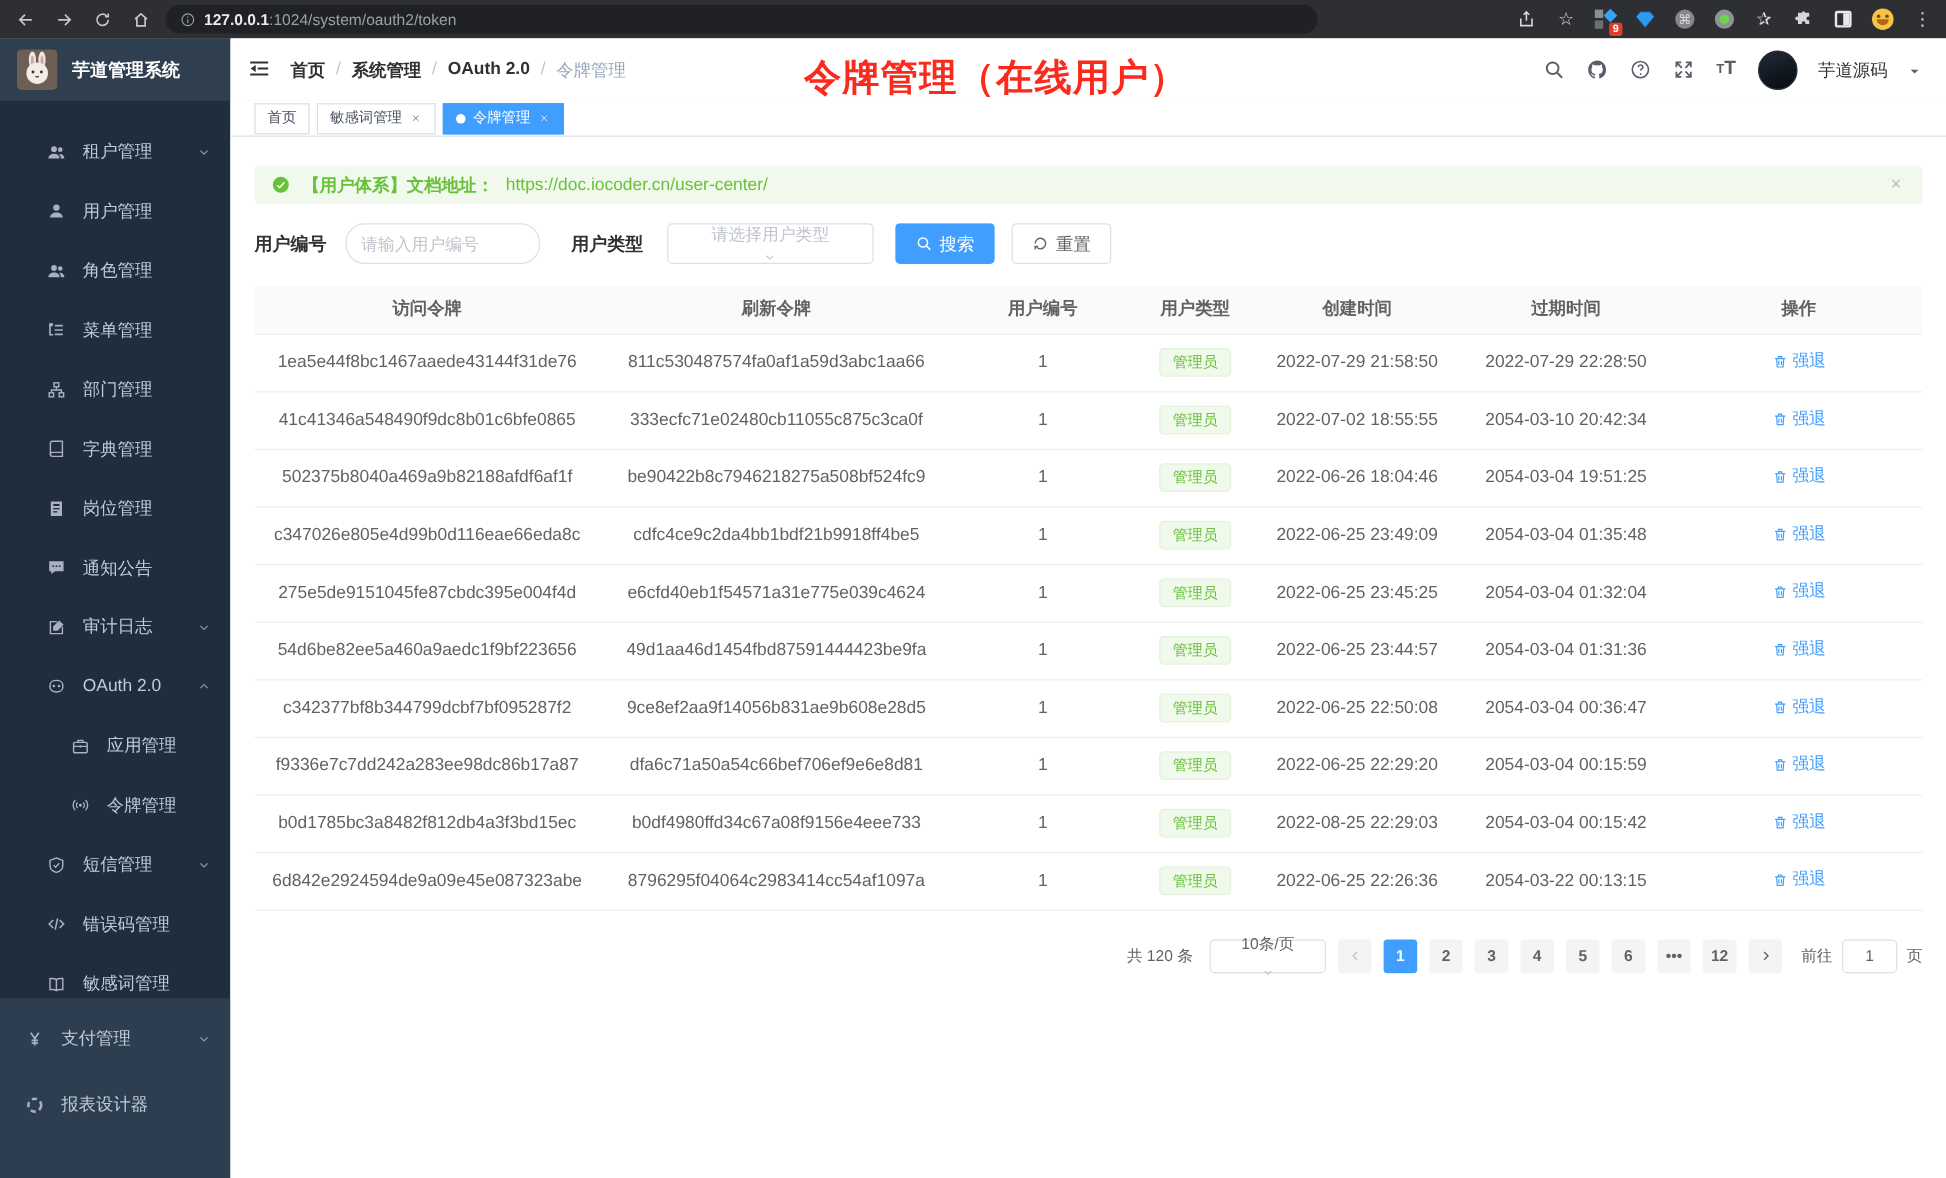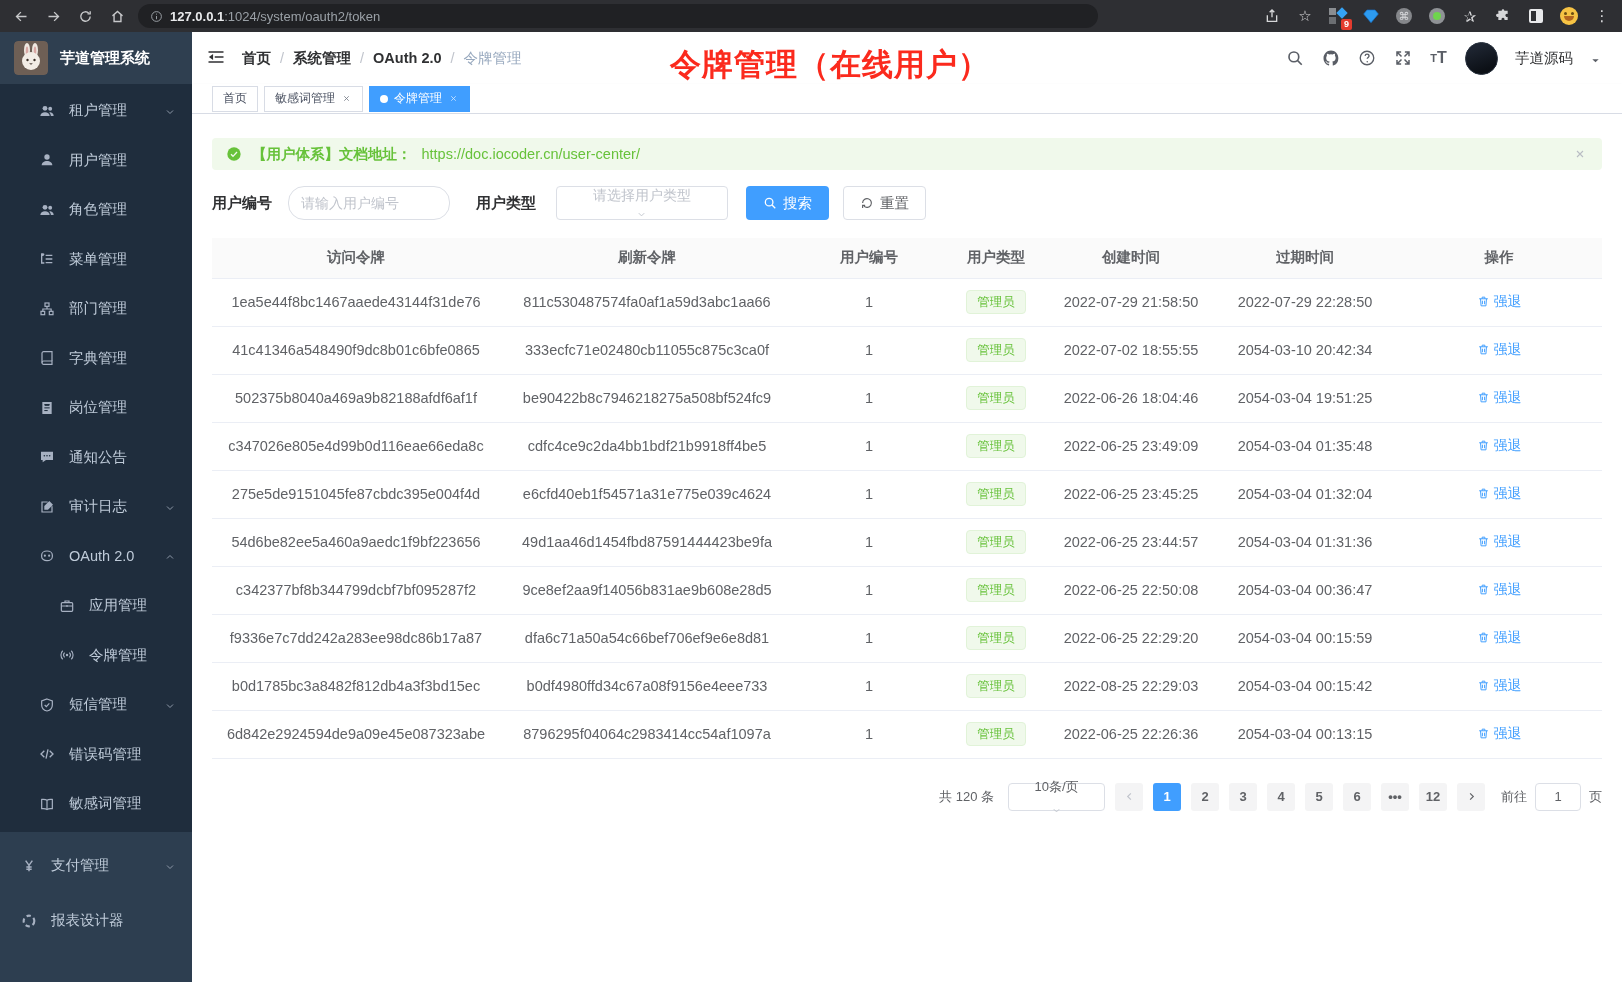--- a/index.html
+++ b/index.html
@@ -37,21 +37,21 @@
   .emoji::before{ content:""; position:absolute; left:4px; top:5px; width:3px; height:3px; border-radius:50%; background:#6b4d12; box-shadow:7px 0 0 #6b4d12; }
   .emoji::after{ content:""; position:absolute; left:4px; top:9px; width:10px; height:5px; border-radius:0 0 10px 10px; background:#b3651f; }
   .kebab { font-size:15px; }
 
   
   .app { display:flex; height:950px; }
   .sidebar { width:192px; background:#1f2d3d; display:flex; flex-direction:column; flex-shrink:0; }
   .logo { height:52px; background:#2f3f50; display:flex; align-items:center; gap:12px; padding:0 14px; flex-shrink:0; }
   .logo-img { width:34px; height:34px; border-radius:4px; overflow:hidden; flex-shrink:0; }
   .logo-title { color:#fff; font-size:15px; font-weight:700; white-space:nowrap; }
-  .menu { flex:1; padding-top:2px; overflow:hidden; }
+  .menu { flex:1; padding-top:18px; overflow:hidden; }
   .menu-item { height:49.5px; display:flex; align-items:center; gap:14px; padding:0 16px 0 38px;
     color:#bfcbd9; font-size:14.5px; cursor:pointer; position:relative; }
   .menu-item.child { padding-left:58px; }
   .mi-icon { width:17px; height:17px; display:flex; align-items:center; justify-content:center; color:#a7b1c2; flex-shrink:0; }
   .mi-icon svg { width:16px; height:16px; }
   .mi-label { flex:1; white-space:nowrap; overflow:hidden; }
   .mi-chevron { width:12px; height:12px; color:#8d98a8; }
   .mi-chevron svg { width:12px; height:12px; }
   .menu-bottom { height:150px; background:#2d3e50; padding-top:6px; }
   .menu-bottom .menu-item { height:55px; padding-left:20px; }
@@ -762,21 +762,21 @@
                   <span>强退</span>
                 </button></td>
             </tr>
 
             <tr>
               <td>6d842e2924594de9a09e45e087323abe</td>
               <td>8796295f04064c2983414cc54af1097a</td>
               <td>1</td>
               <td><span class="tag-success">管理员</span></td>
               <td>2022-06-25 22:26:36</td>
-              <td>2054-03-04 00:13:15</td>
+              <td>2054-03-22 00:13:15</td>
               <td><button class="op-link">
                   <span style="display:flex">
                     <svg viewBox="0 0 24 24" fill="none" stroke="currentColor" stroke-width="1.8">
                       <path d="M4 7h16M9.5 7V4h5v3M6.5 7l1 13h9l1-13M10 10.5v6.5M14 10.5v6.5"></path>
                     </svg>
                   </span>
                   <span>强退</span>
                 </button></td>
             </tr>
           </tbody>

